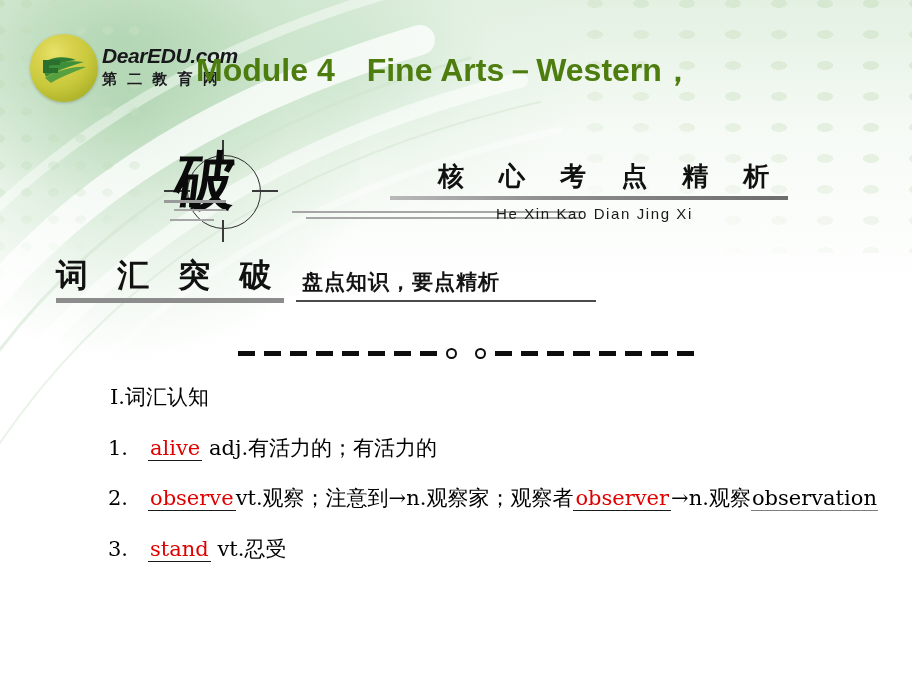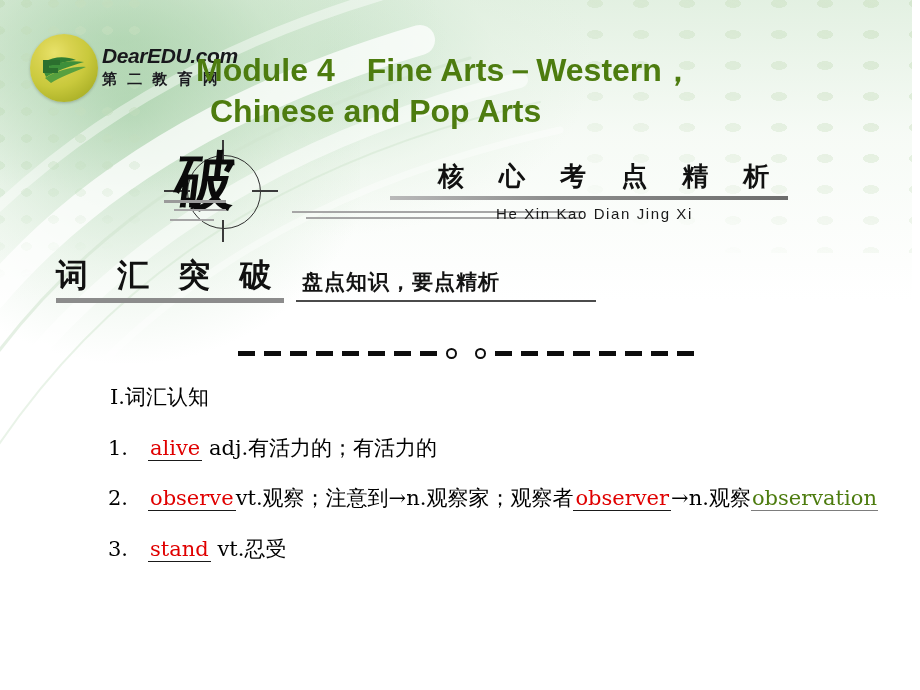--- a/index.html
+++ b/index.html
@@ -309,21 +309,21 @@
     display: inline-block;
     min-width: 40px;
   }
   .blank {
     color: #e00000;
     border-bottom: 1.5px solid #1a1a1a;
     padding: 0 2px;
     white-space: nowrap;
   }
   .blank-gray {
-    color: #4d7c0f;
+    color: #000000;
     border-bottom: 1.5px solid #7d7d7d;
     padding: 0 1px;
     white-space: nowrap;
   }
   .ital { }
 </style>
 </head>
 <body>
 
 <div id="slide">
@@ -359,21 +359,20 @@
       </svg>
     </div>
     <div class="logo-text">
       <div class="logo-brand">DearEDU.com</div>
       <div class="logo-sub">第 二 教 育 网</div>
     </div>
   </div>
 
   <div class="slide-title">
     <span>Module 4　Fine Arts－Western，</span>
-    <span class="line2">Chinese and Pop Arts</span>
   </div>
 
   <div class="banner">
 
     <div class="banner-cal">
       <div class="ring"></div>
       <div class="tick tick-h" style="left:-4px; top:45px;"></div>
       <div class="tick tick-h" style="left:84px; top:45px;"></div>
       <div class="tick tick-v" style="left:54px; top:-5px;"></div>
       <div class="tick tick-v" style="left:54px; top:75px;"></div>

